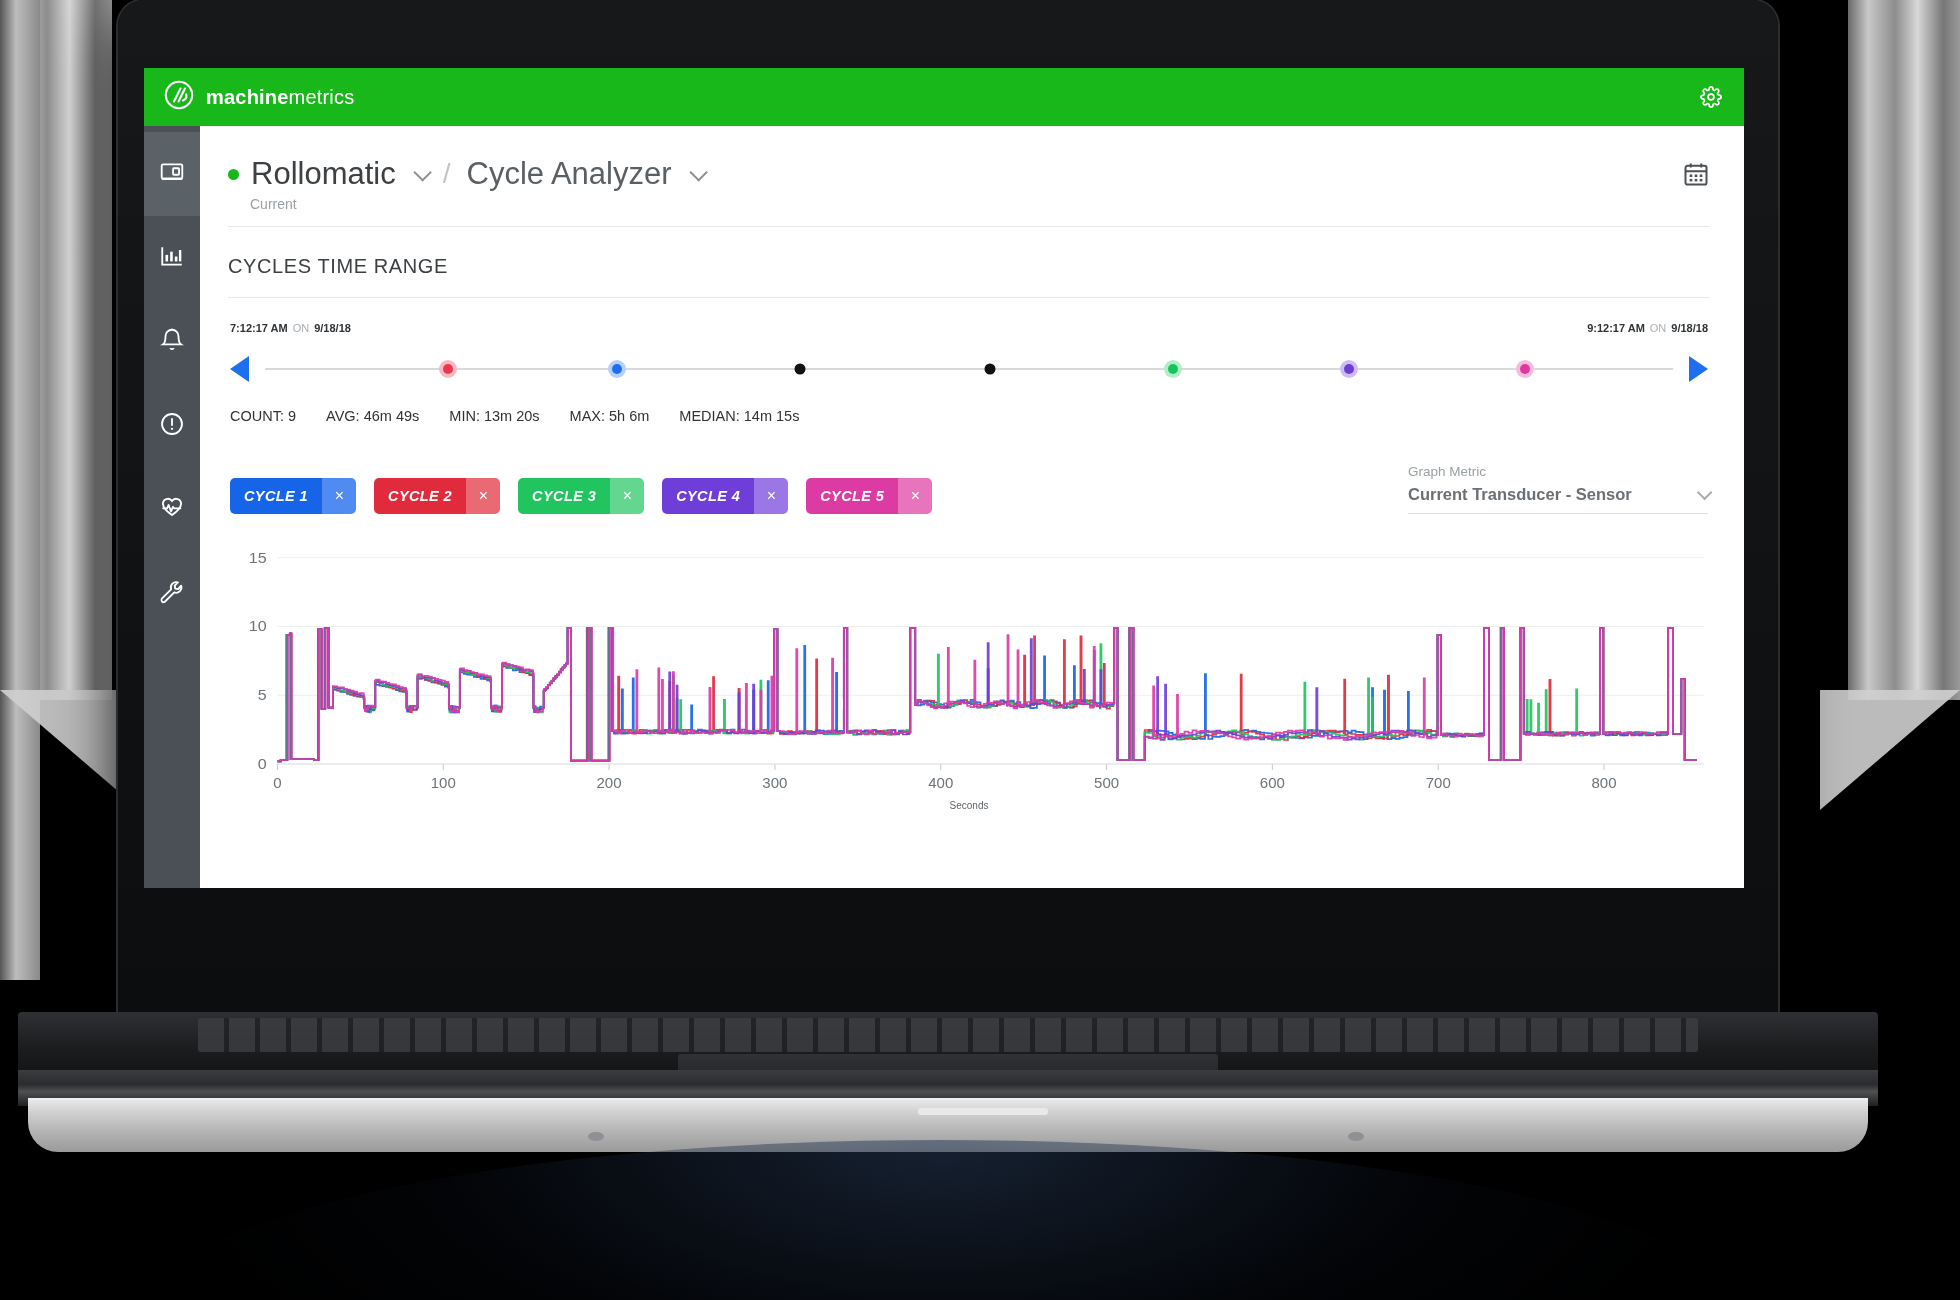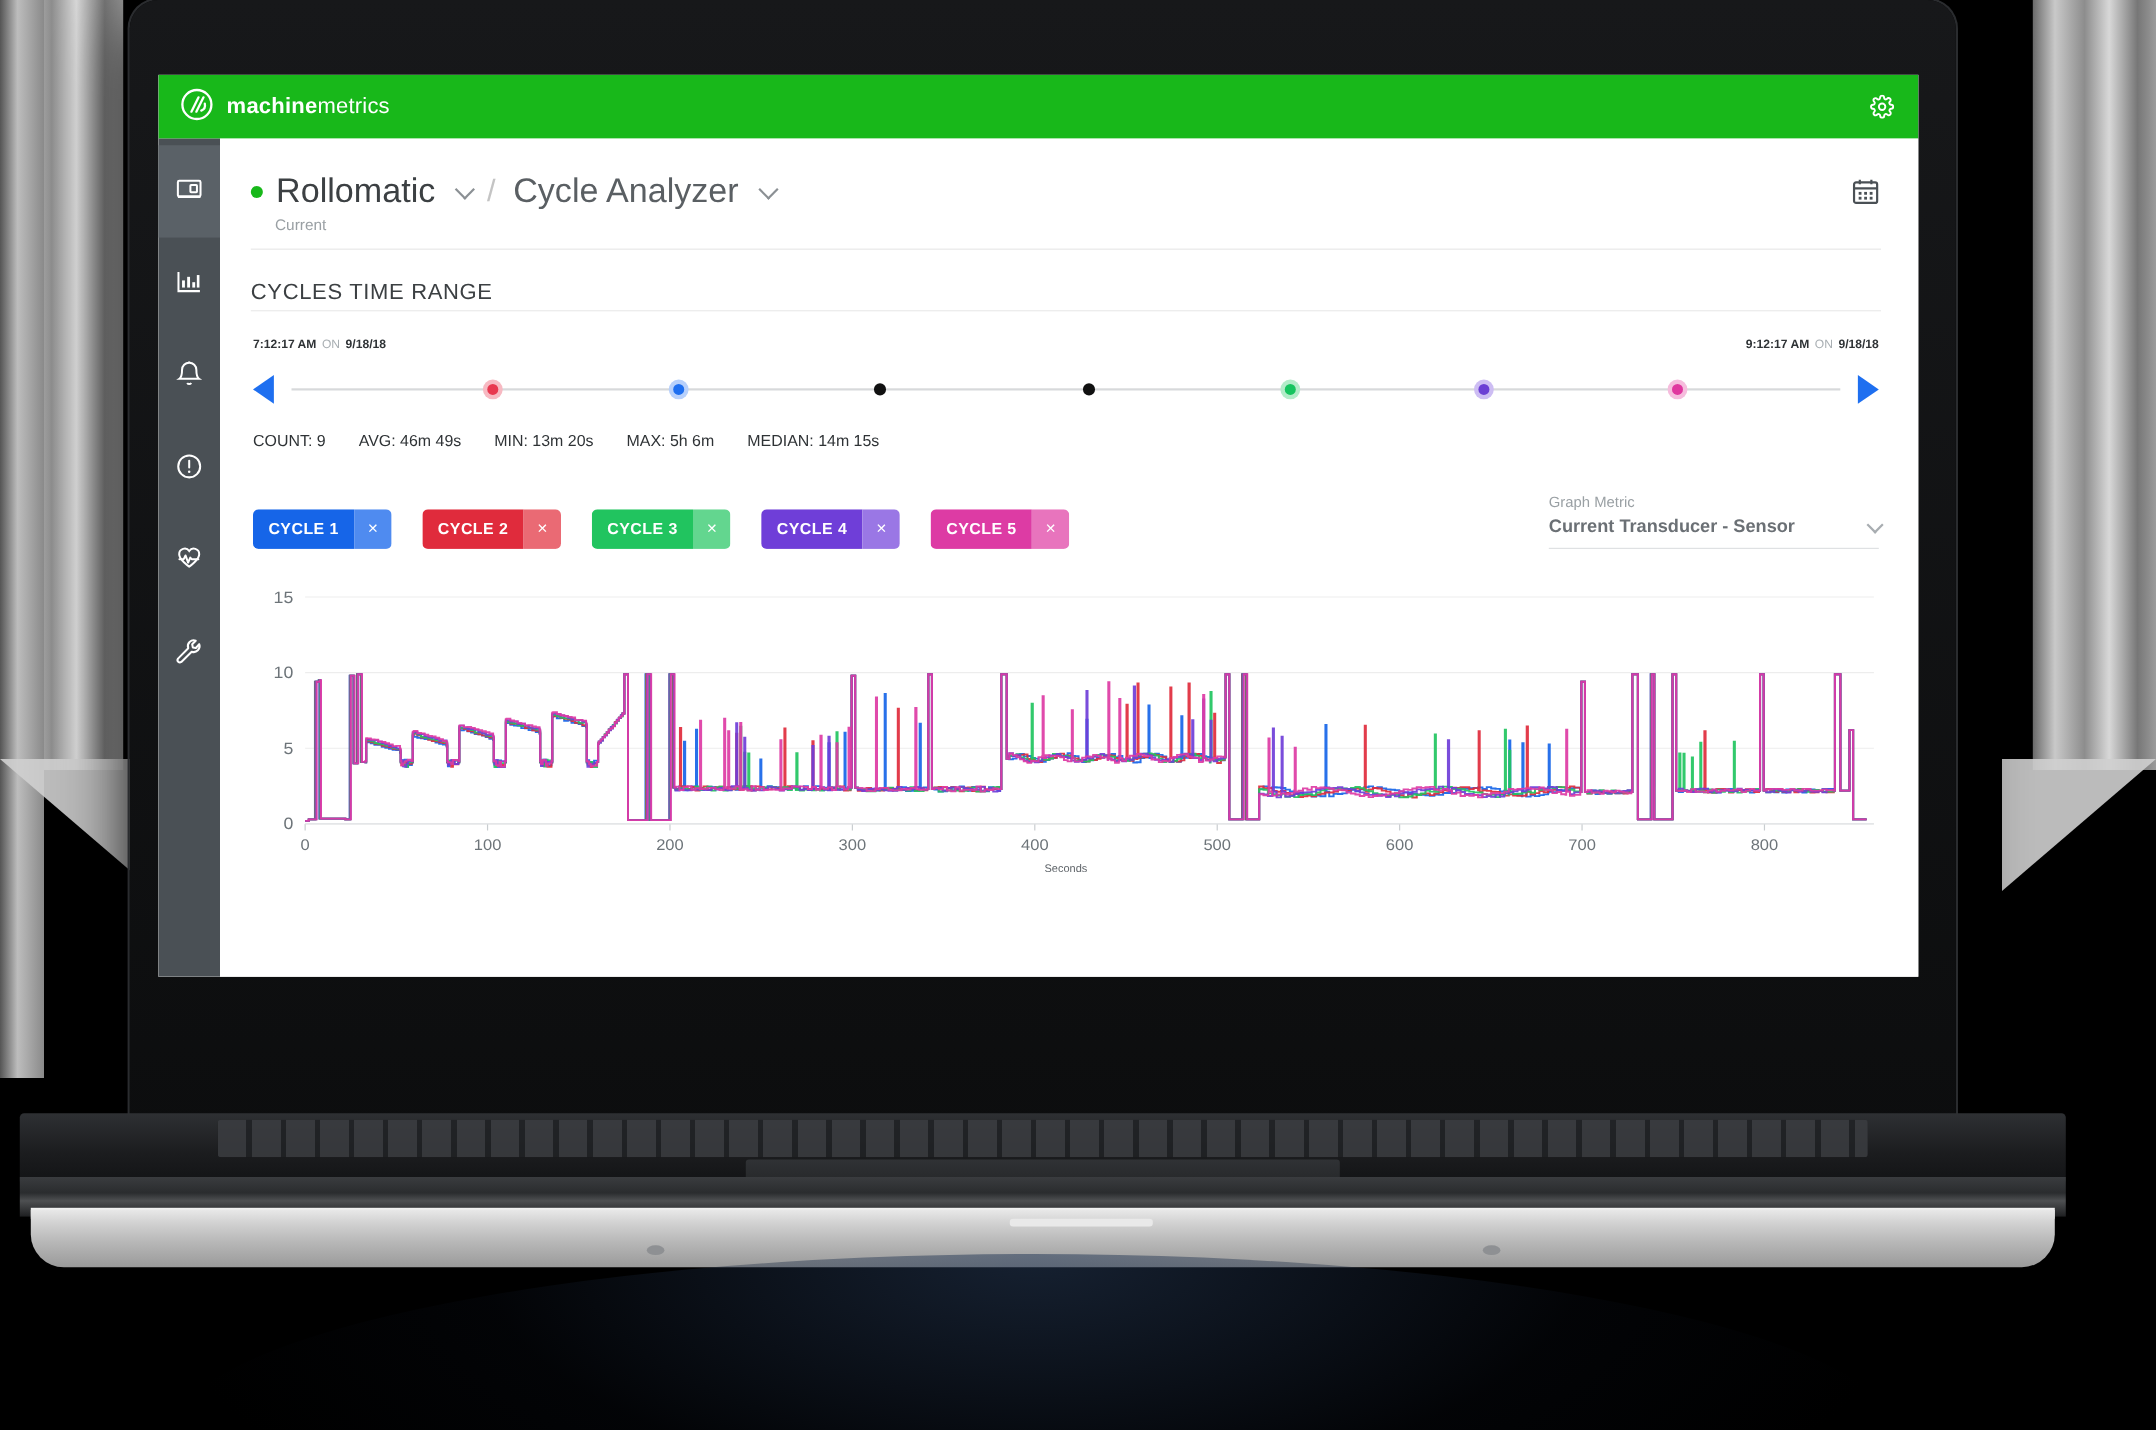--- a/index.html
+++ b/index.html
@@ -115,42 +115,42 @@
   .crumb { display:flex; align-items:center; gap:10px; }
   .dot-green { width:11px; height:11px; border-radius:50%; background:#18b81a; margin-right:2px; }
   .crumb-main { font-size:31px; color:#3c4043; font-weight:400; }
   .crumb-sep { font-size:28px; color:#c4c4c4; margin:0 6px; }
   .crumb-sub { font-size:31px; color:#5a5f63; font-weight:400; }
   .chev { display:inline-block; width:13px; height:13px; border-right:2px solid #8b9094;
     border-bottom:2px solid #8b9094; transform: rotate(45deg) translateY(-3px); margin-left:8px; }
   .active-label { font-size:14px; color:#9aa0a4; margin-top:4px; margin-left:22px; }
 
   .section-title { font-size:20px; color:#3c4043; letter-spacing:.6px;
-    padding: 28px 0 4px 0; border-bottom:1px solid #e9e9e9; }
+    padding: 28px 0 19px 0; border-bottom:1px solid #e9e9e9; }
 
   .time-row { display:flex; justify-content:space-between; padding: 24px 2px 0 2px; }
   .time-txt { font-size:11px; color:#2f3336; font-weight:700; }
   .time-txt .on { color:#a9afb3; font-weight:400; margin:0 5px; }
 
   .slider-row { display:flex; align-items:center; gap:16px; padding: 22px 2px 0 2px; }
   .arrow-l, .arrow-r { width:0;height:0;border-style:solid; cursor:pointer; }
   .arrow-l { border-width:13px 19px 13px 0; border-color:transparent #1e6ff0 transparent transparent; }
   .arrow-r { border-width:13px 0 13px 19px; border-color:transparent transparent transparent #1e6ff0; }
   .track { position:relative; flex:1; height:26px; }
   .track-line { position:absolute; left:0; right:0; top:12px; height:2px; background:#d7d9db; }
   .tick { position:absolute; top:4px; width:18px; height:18px; border-radius:50%;
     transform: translateX(-9px); cursor:pointer; }
   .tick i { position:absolute; left:50%; top:50%; width:10px; height:10px;
     border-radius:50%; transform:translate(-50%,-50%); display:block; }
 
   .stats { display:flex; gap:30px; padding: 26px 2px 0 2px; }
   .stat { font-size:14.5px; color:#2f3336; font-weight:400; }
 
   .chips-row { display:flex; align-items:flex-end; justify-content:space-between; padding: 40px 2px 0 2px; }
-  .chips { display:flex; gap:28px; }
+  .chips { display:flex; gap:18px;font-style:italic; }
   .chip { display:flex; align-items:stretch; border-radius:5px; overflow:hidden; cursor:pointer; }
   .chip-label { padding: 10px 14px; color:#fff; font-size:14.5px; font-weight:700; letter-spacing:.4px; }
   .chip-x { width:34px; display:flex; align-items:center; justify-content:center;
     color:#fff; font-size:16px; cursor:pointer; }
 
   .metric { width: 300px; }
   .metric-label { font-size:13.5px; color:#9aa0a4; margin-bottom:6px; }
   .metric-sel { display:flex; align-items:center; justify-content:space-between;
     border-bottom:1px solid #dcdee0; padding-bottom:9px; cursor:pointer; }
   .metric-val { font-size:16.5px; color:#6b7075; font-weight:700; }

